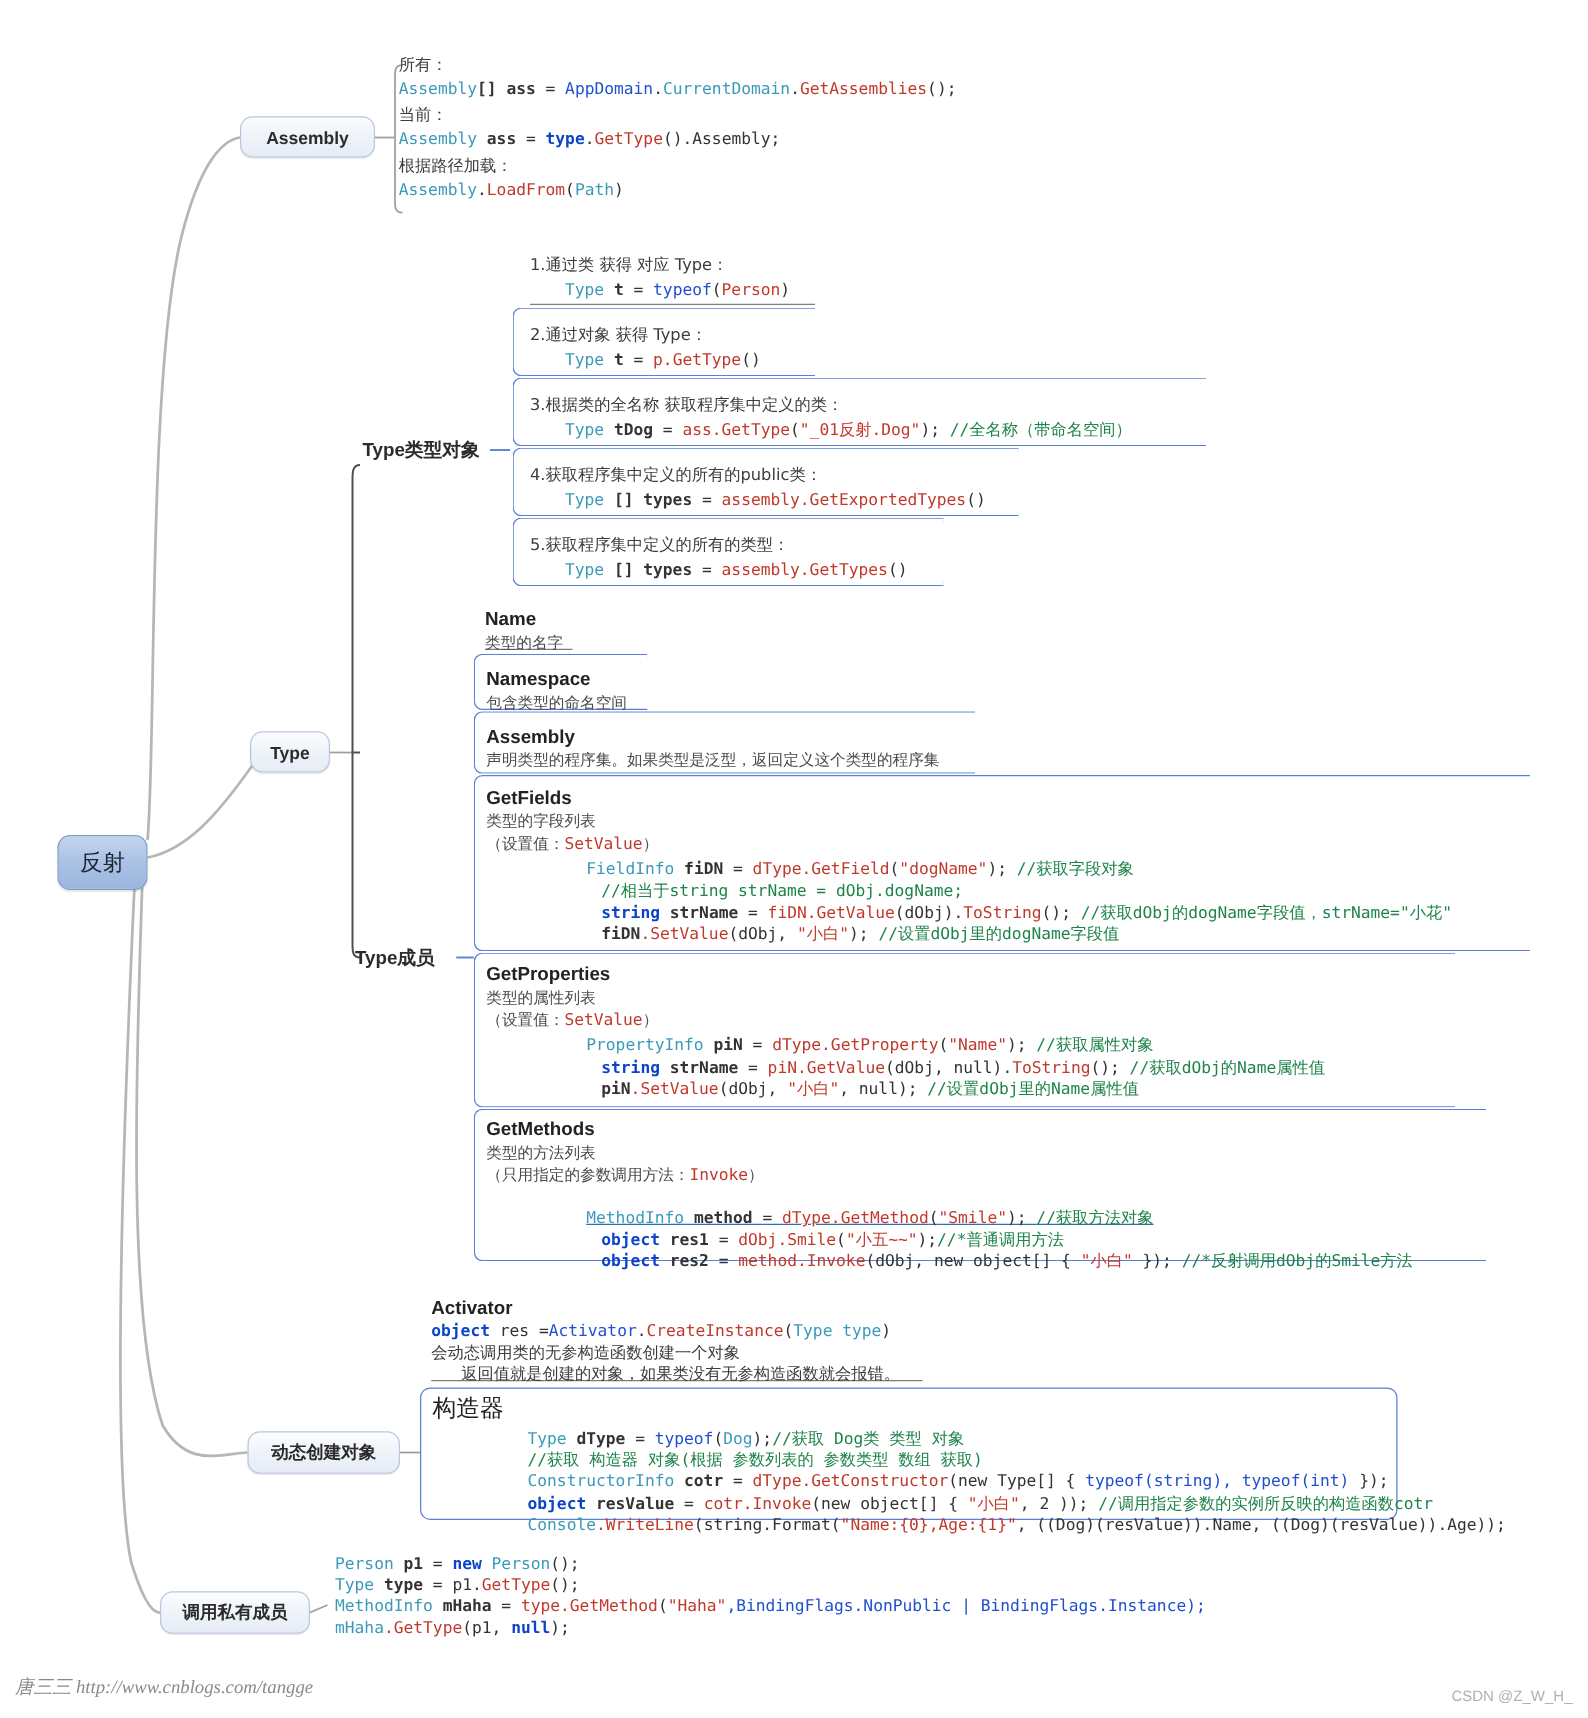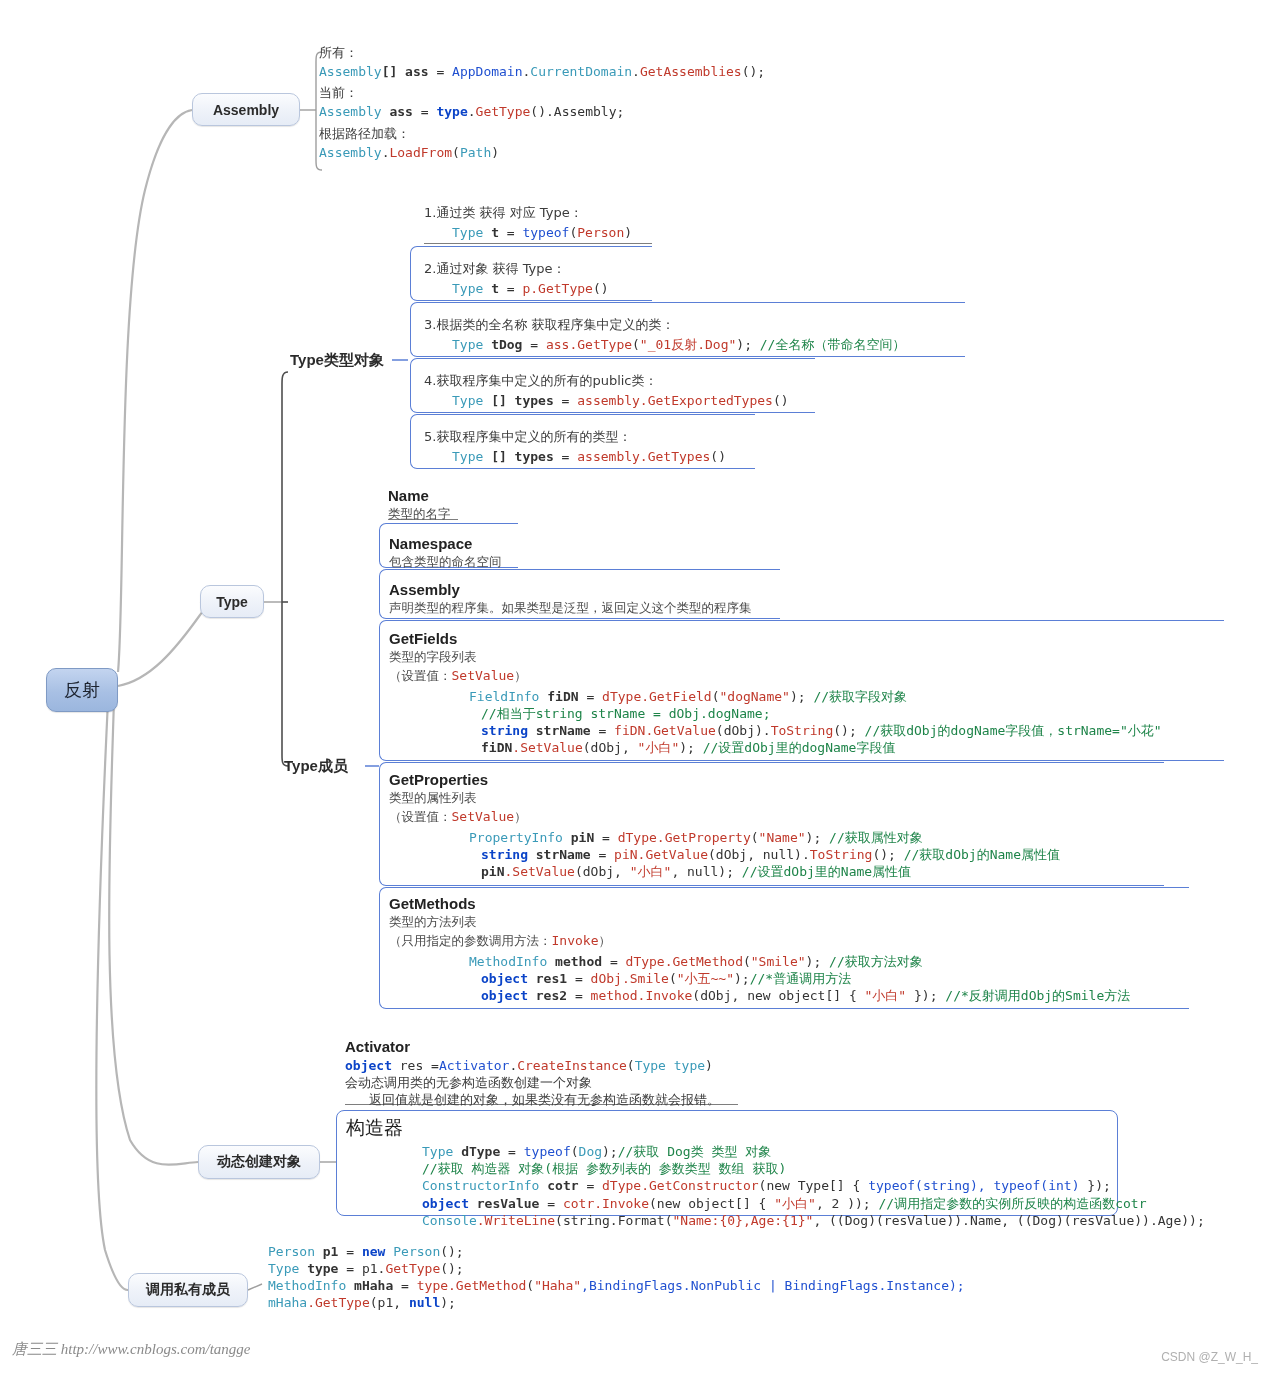--- a/index.html
+++ b/index.html
@@ -262,21 +262,21 @@
     </div>
   </div>
 
   <div class="bkt" style="left:379px;top:887px;width:810px;height:122px;"></div>
   <div class="detail" style="left:389px;top:894px;">
     <div class="ttl">GetMethods</div>
     <div class="sub">类型的方法列表</div>
     <div class="sub" style="margin-top:2px;">
       <span>（只用指定的参数调用方法：</span><span class="mth code" style="font-size:13px;">Invoke</span><span>）</span>
     </div>
-    <div class="code" style="margin-top:3px;padding-left:80px;">
+    <div class="code" style="margin-top:17px;padding-left:80px;text-decoration:underline;">
       <span class="ty">MethodInfo</span><span class="pl bold"> method </span><span class="pl">= </span><span class="mth">dType.GetMethod</span><span class="pl">(</span><span class="str">"Smile"</span><span class="pl">); </span><span class="cmt">//获取方法对象</span>
     </div>
     <div class="code" style="padding-left:92px;">
       <span class="kw">object</span><span class="pl bold"> res1 </span><span class="pl">= </span><span class="mth">dObj.Smile</span><span class="pl">(</span><span class="str">"小五~~"</span><span class="pl">);</span><span class="cmt">//*普通调用方法</span>
     </div>
     <div class="code" style="padding-left:92px;">
       <span class="kw">object</span><span class="pl bold"> res2 </span><span class="pl">= </span><span class="mth">method.Invoke</span><span class="pl">(dObj, new object[] { </span><span class="str">"小白"</span><span class="pl"> }); </span><span class="cmt">//*反射调用dObj的Smile方法</span>
     </div>
   </div>
 

